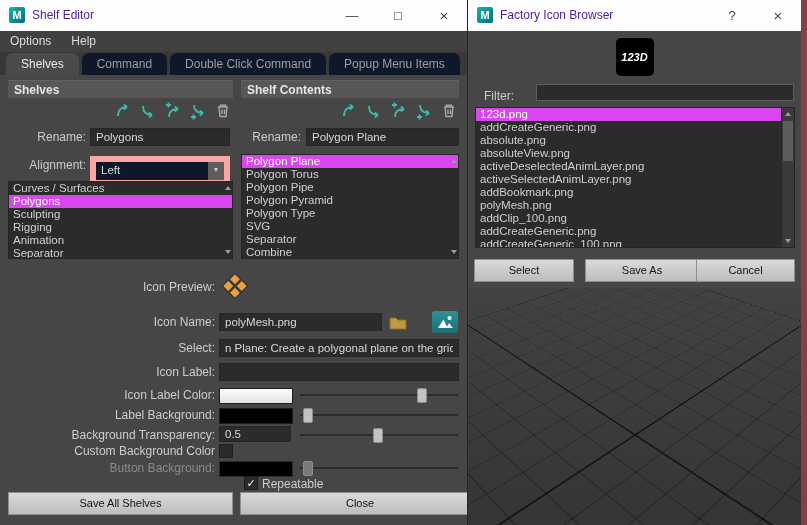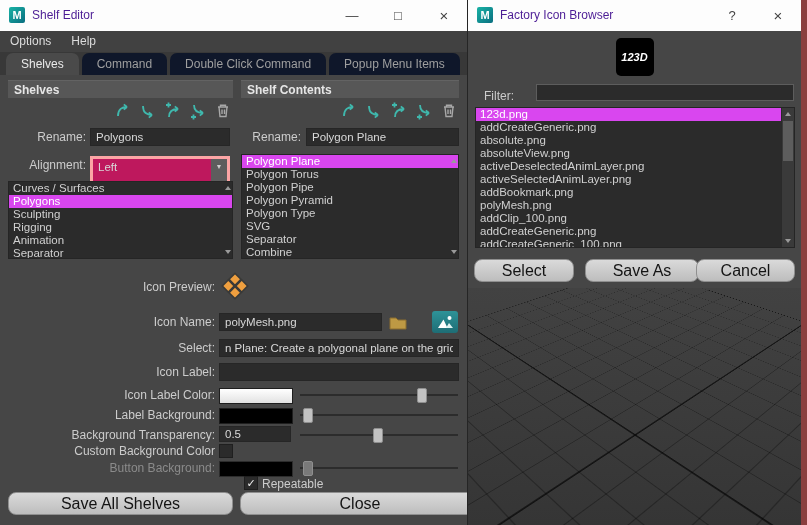--- a/index.html
+++ b/index.html
@@ -32,21 +32,21 @@
 
   
   .ghdr{position:absolute;height:18px;background:#575757;color:#e6e6e6;font-weight:bold;
         font-size:12px;line-height:18px;padding-left:6px;box-sizing:border-box;border-top:1px solid #636363;}
   .toolrow{position:absolute;height:22px;display:flex;justify-content:flex-end;align-items:center;gap:5px;}
   .iconbtn{width:20px;height:20px;display:flex;align-items:center;justify-content:center;}
   .flabel,.plabel{font-size:12px;color:#cccccc;white-space:nowrap;}
   .tinput{position:absolute;background:#2b2b2b;border:1px solid #262626;color:#d8d8d8;
           font-family:"Liberation Sans",sans-serif;font-size:11.5px;height:18px;
           padding:0 5px;box-sizing:border-box;outline:none;}
-  .dropdown{position:absolute;height:30px;background:#be185d;border:3px solid #fca5a5;box-sizing:border-box;}
+  .dropdown{position:absolute;height:30px;background:#0f172a;border:6px solid #fca5a5;box-sizing:border-box;}
   .dropdown .dval{position:absolute;left:5px;top:0;line-height:16px;font-size:11.5px;color:#d8d8d8;}
   .dropdown .dbtn{position:absolute;right:0;top:0;bottom:0;width:16px;background:#5d5d5d;
                   text-align:center;font-size:7px;color:#ccc;line-height:16px;}
   .list{position:absolute;background:#2b2b2b;border:1px solid #252525;box-sizing:border-box;overflow:hidden;}
   .list-item{height:13px;line-height:13px;font-size:11.5px;color:#d0d0d0;padding-left:4px;
              white-space:nowrap;overflow:hidden;padding-right:14px;}
   .list-item.selected{background:#d946ef;color:#ffffff;}
   .sbar{position:absolute;right:0;top:0;bottom:0;width:12px;background:#3a3a3a;border-left:1px solid #2a2a2a;}
   .tri-up{width:0;height:0;border-left:3px solid transparent;border-right:3px solid transparent;
           border-bottom:4px solid #9a9a9a;position:absolute;top:4px;left:3px;}
@@ -59,21 +59,21 @@
   .plabel.dim{color:#8b8b8b;}
   .swatch{position:absolute;left:219px;top:2px;width:72px;height:14px;border:1px solid #1e1e1e;}
   .slider{position:absolute;left:300px;width:158px;height:16px;top:1px;}
   .groove{position:absolute;left:0;right:0;top:7px;height:2px;background:#2c2c2c;}
   .handle{position:absolute;top:1px;width:8px;height:13px;background:#c2c2c2;
           border:1px solid #8f8f8f;border-radius:2px;}
   .handle.disabled{background:#7a7a7a;}
   .cb{position:absolute;width:12px;height:12px;background:#2b2b2b;border:1px solid #1f1f1f;
       text-align:center;font-size:11px;line-height:12px;color:#f0f0f0;}
   .btn{position:absolute;height:23px;background:linear-gradient(#dadada,#bdbdbd);
-       border:1px solid #8f8f8f;border-radius:8px;font-size:16px;color:#141414;
+       border:1px solid #8f8f8f;border-radius:0;font-size:11px;color:#141414;
        text-align:center;line-height:21px;box-sizing:border-box;}
 
   
   .logo123d{position:absolute;left:50%;top:38px;transform:translateX(-50%);width:38px;height:38px;
             background:#000000;border-radius:5px;color:#fff;font-weight:bold;font-style:italic;
             font-size:11px;display:flex;align-items:center;justify-content:center;}
   .vp{position:absolute;top:288px;left:0;width:333px;height:237px;overflow:hidden;
       background:linear-gradient(180deg,#424242,#353535);perspective:480px;perspective-origin:50% 0%;}
   .grid{position:absolute;left:50%;top:62%;width:720px;height:720px;
         transform:translate(-50%,-50%) rotateX(68deg) rotateZ(45deg);

